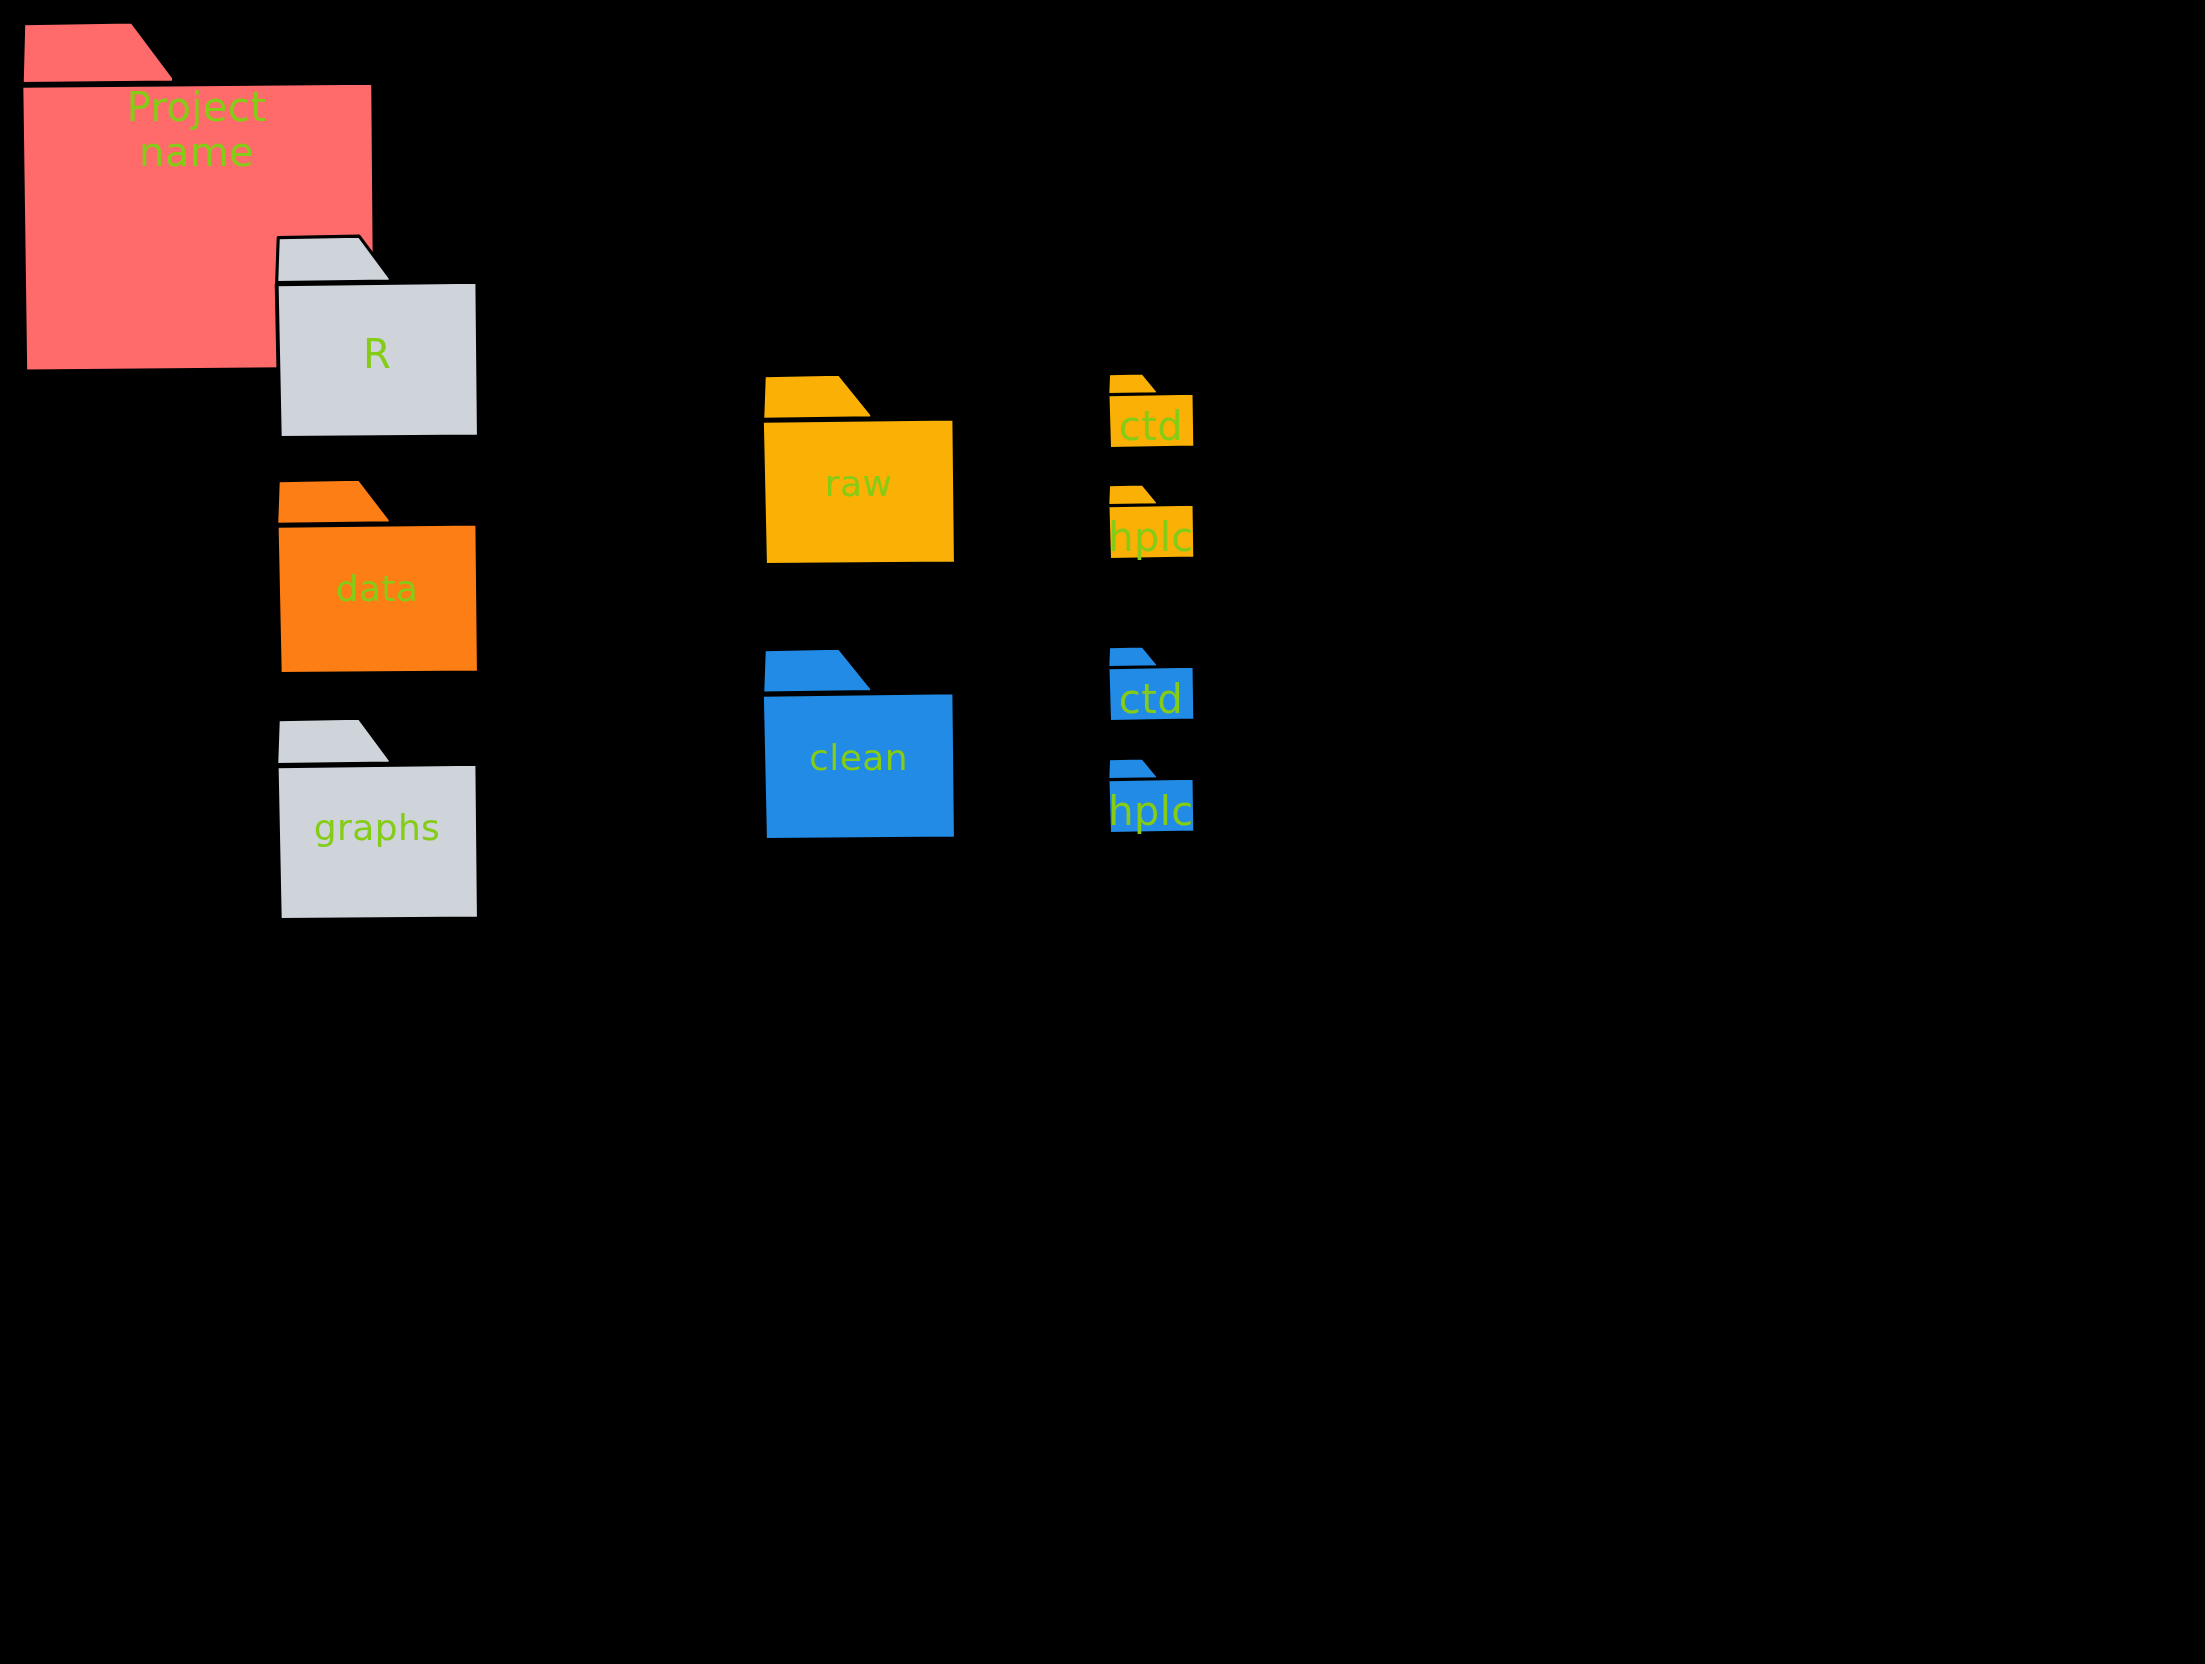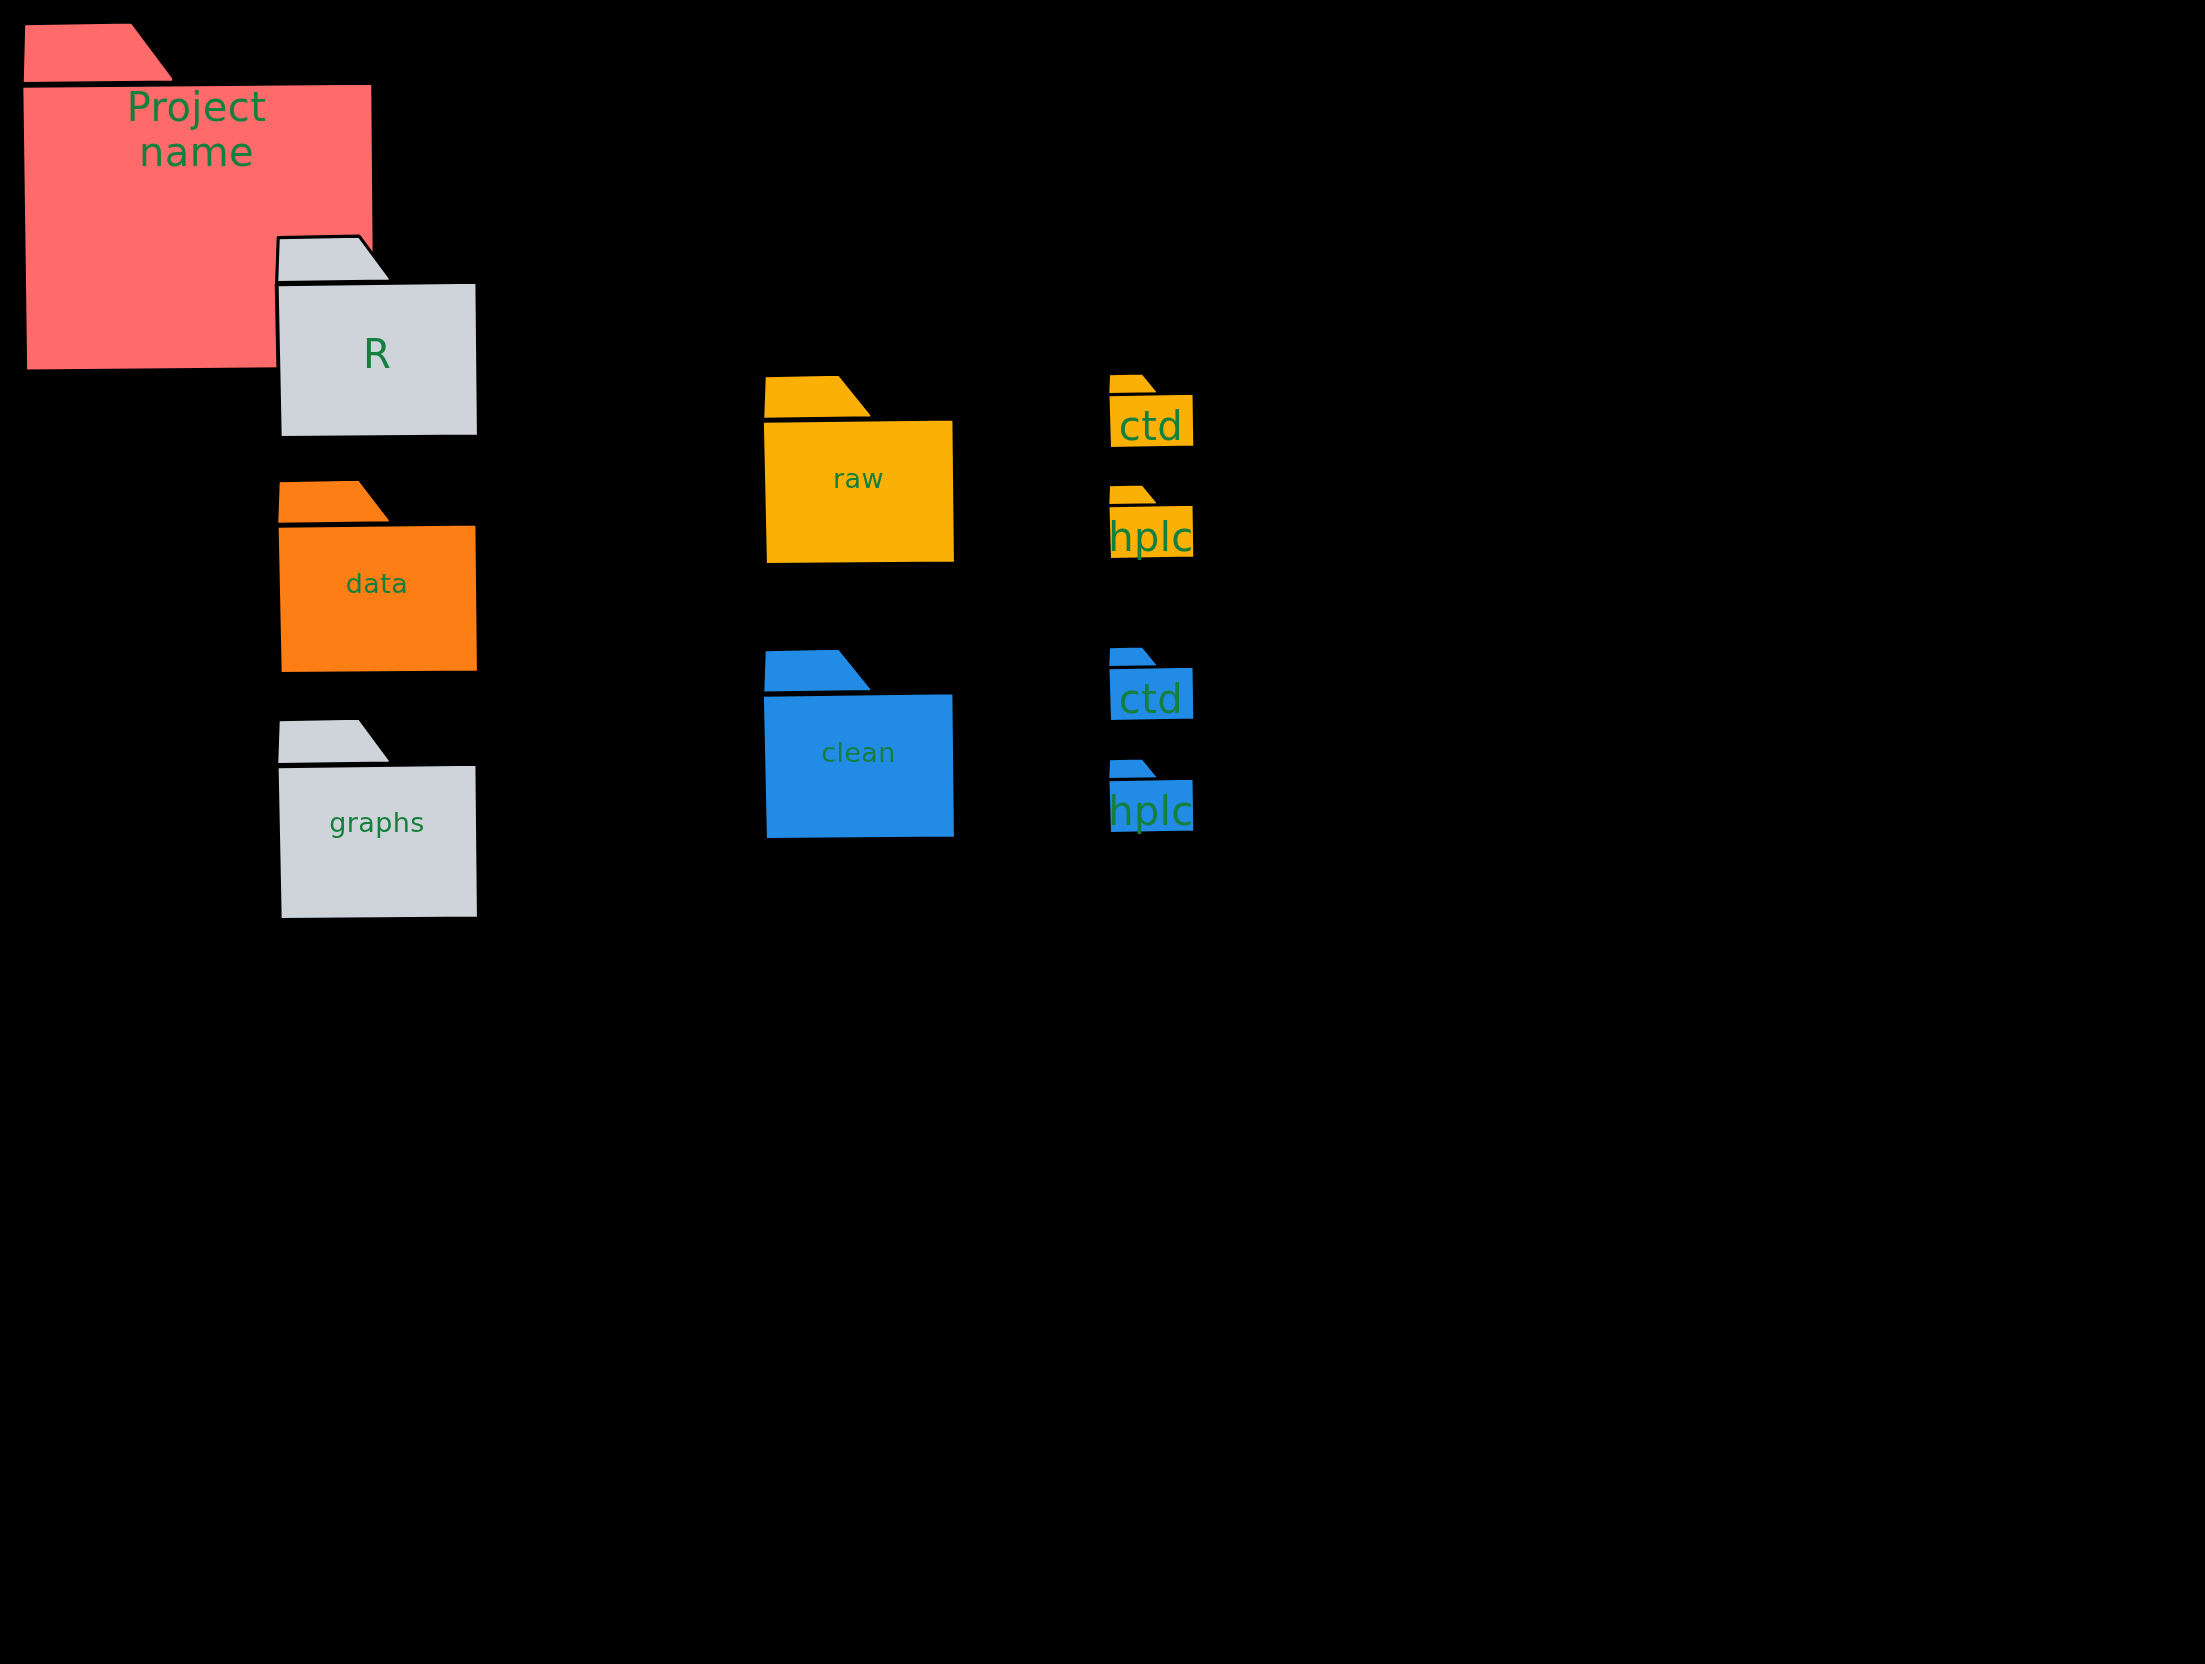--- a/index.html
+++ b/index.html
@@ -32,21 +32,21 @@
     display: block;
     width: 100%;
     height: 100%;
     overflow: visible;
   }
   .folder-label {
     position: absolute;
     left: 0;
     right: 0;
     text-align: center;
-    color: #15803d;
+    color: #84cc16;
     font-family: "DejaVu Sans", sans-serif;
     font-weight: 400;
     letter-spacing: 0.4px;
     white-space: pre-line;
     line-height: 1.12;
     pointer-events: none;
     user-select: none;
   }
 
   
@@ -57,21 +57,21 @@
   .f-raw     { left: 758px;  top: 371px;  width: 201px;  height: 197px; }
   .f-clean   { left: 758px;  top: 645px;  width: 201px;  height: 198px; }
   .f-raw-ctd   { left: 1105px; top: 371px; width: 92px; height: 79px; }
   .f-raw-hplc  { left: 1105px; top: 482px; width: 92px; height: 79px; }
   .f-clean-ctd  { left: 1105px; top: 644px; width: 92px; height: 79px; }
   .f-clean-hplc { left: 1105px; top: 756px; width: 92px; height: 79px; }
 
   
   .lbl-xl { font-size: 40px; top: 68px; }
   .lbl-lg { font-size: 40px; top: 99px; }
-  .lbl-md { font-size: 27px; top: 93px; }
+  .lbl-md { font-size: 36px; top: 93px; }
   .lbl-sm { font-size: 40px; top: 33px; }
 </style>
 </head>
 <body>
 
 <div id="canvas">
 
   <div class="folder f-project">
     <svg viewBox="0 0 470 460" preserveAspectRatio="none">
 

